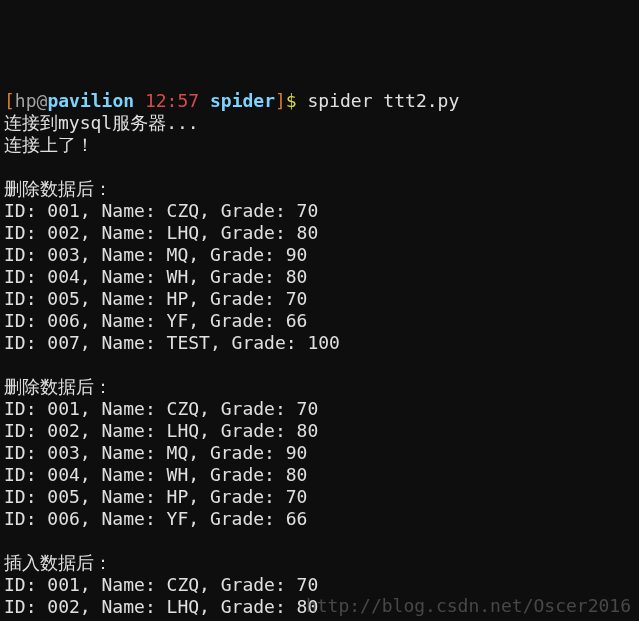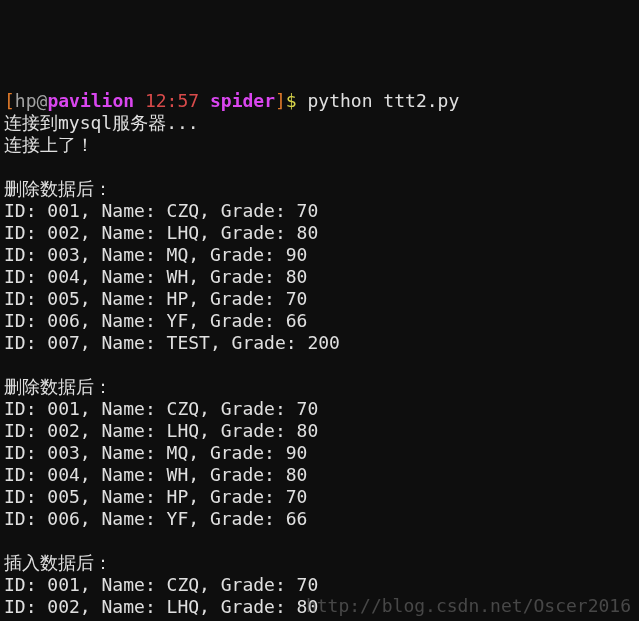--- a/index.html
+++ b/index.html
@@ -12,52 +12,52 @@
     font-family: "DejaVu Sans Mono", "Liberation Mono", monospace;
     font-size: 18px;
     line-height: 22px;
     color: #e0e0e0;
     white-space: pre;
     overflow: hidden;
     position: relative;
   }
   .orange  { color: #e07a2a; }
   .cyan    { color: #a3a3a3; }
-  .cyanb   { color: #d946ef; font-weight: bold; }
+  .cyanb   { color: #7dd3fc; font-weight: bold; }
   .red     { color: #d94b4b; }
   .yellow  { color: #d6d34a; }
   .white   { color: #e0e0e0; }
   .watermark {
     position: absolute;
     right: 8px;
     bottom: 4px;
     color: #777;
     font-size: 18px;
     opacity: 0.55;
     pointer-events: none;
     text-align: right;
   }
 </style>
 </head>
 <body>
 
 
 
-<span><span class="orange">[</span><span class="cyan">hp</span><span class="cyan">@</span><span class="cyanb">pavilion</span> <span class="red">12:57</span> <span class="cyanb">spider</span><span class="orange">]</span><span class="yellow">$ </span><span class="white">python ttt2.py</span>
+<span><span class="orange">[</span><span class="cyan">hp</span><span class="cyan">@</span><span class="cyanb">pavilion</span> <span class="red">12:57</span> <span class="cyanb">spider</span><span class="orange">]</span><span class="yellow">$ </span><span class="white">spider ttt2.py</span>
 <span class="white">连接到mysql服务器...</span>
 <span class="white">连接上了！</span>
 <span class="white"></span>
 <span class="white">删除数据后：</span>
 <span class="white">ID: 001, Name: CZQ, Grade: 70</span>
 <span class="white">ID: 002, Name: LHQ, Grade: 80</span>
 <span class="white">ID: 003, Name: MQ, Grade: 90</span>
 <span class="white">ID: 004, Name: WH, Grade: 80</span>
 <span class="white">ID: 005, Name: HP, Grade: 70</span>
 <span class="white">ID: 006, Name: YF, Grade: 66</span>
-<span class="white">ID: 007, Name: TEST, Grade: 200</span>
+<span class="white">ID: 007, Name: TEST, Grade: 100</span>
 <span class="white"></span>
 <span class="white">删除数据后：</span>
 <span class="white">ID: 001, Name: CZQ, Grade: 70</span>
 <span class="white">ID: 002, Name: LHQ, Grade: 80</span>
 <span class="white">ID: 003, Name: MQ, Grade: 90</span>
 <span class="white">ID: 004, Name: WH, Grade: 80</span>
 <span class="white">ID: 005, Name: HP, Grade: 70</span>
 <span class="white">ID: 006, Name: YF, Grade: 66</span>
 <span class="white"></span>
 <span class="white">插入数据后：</span>

